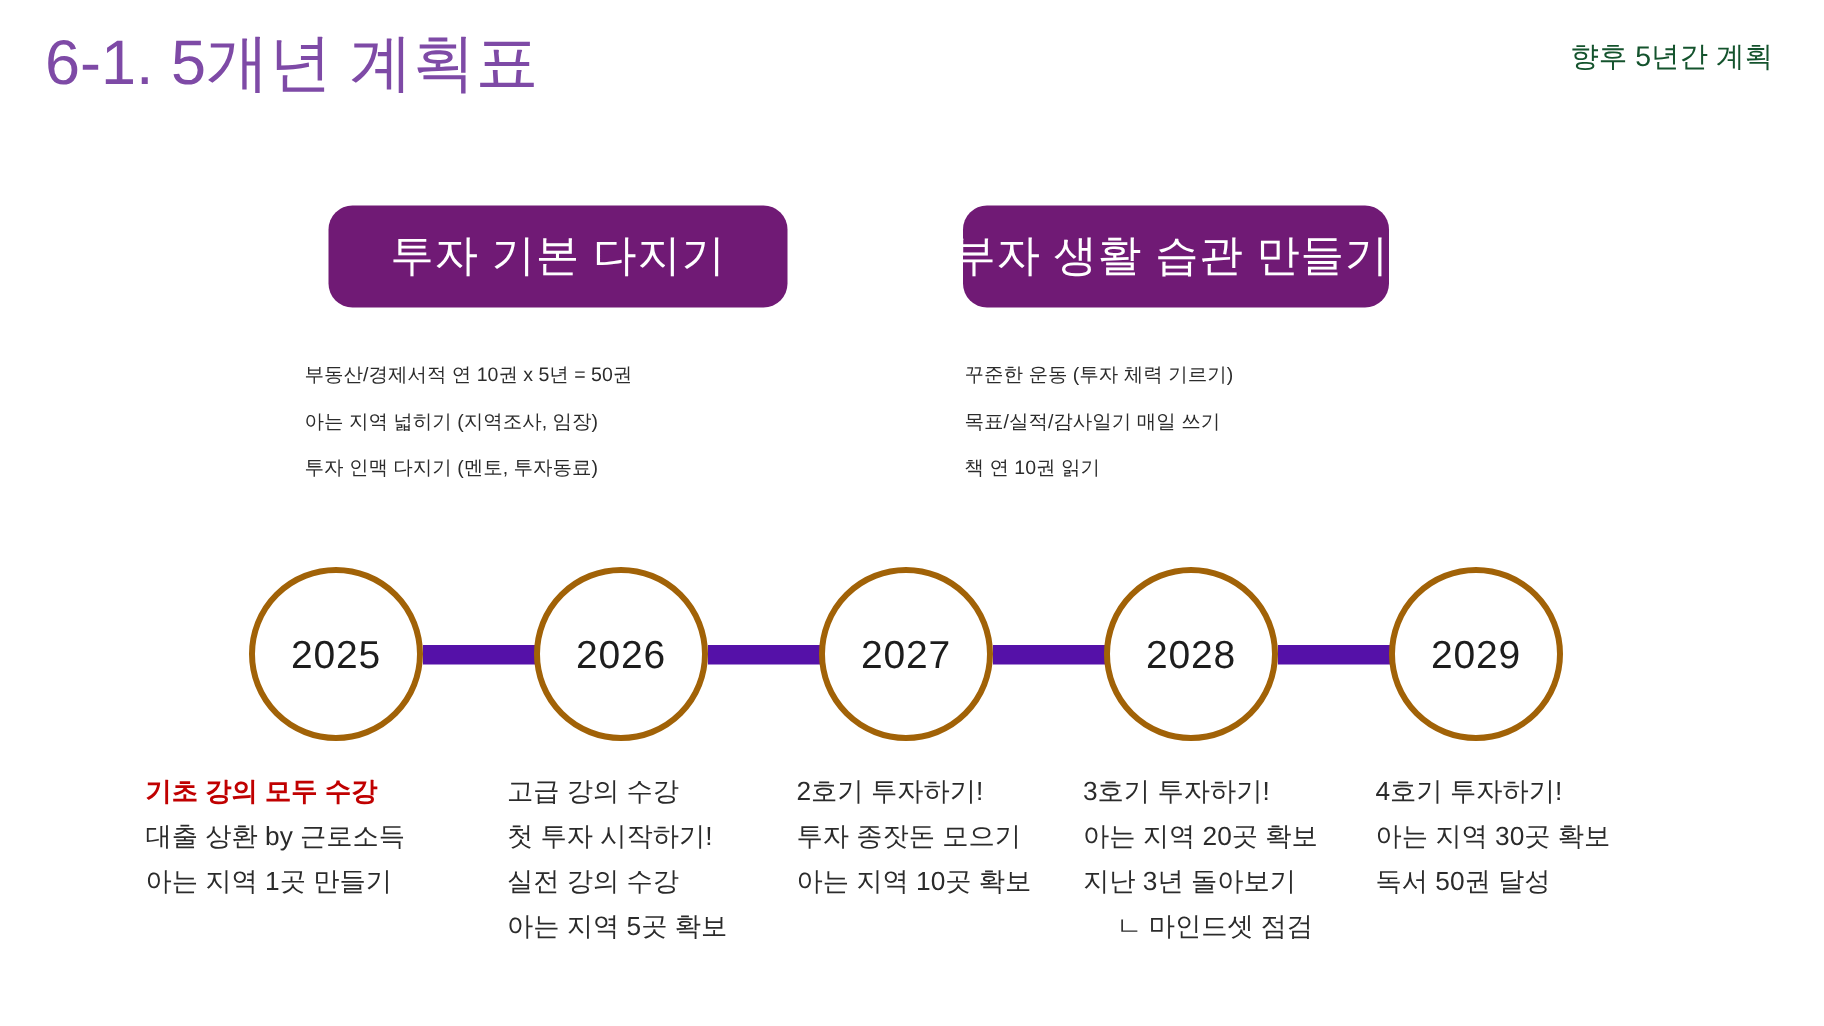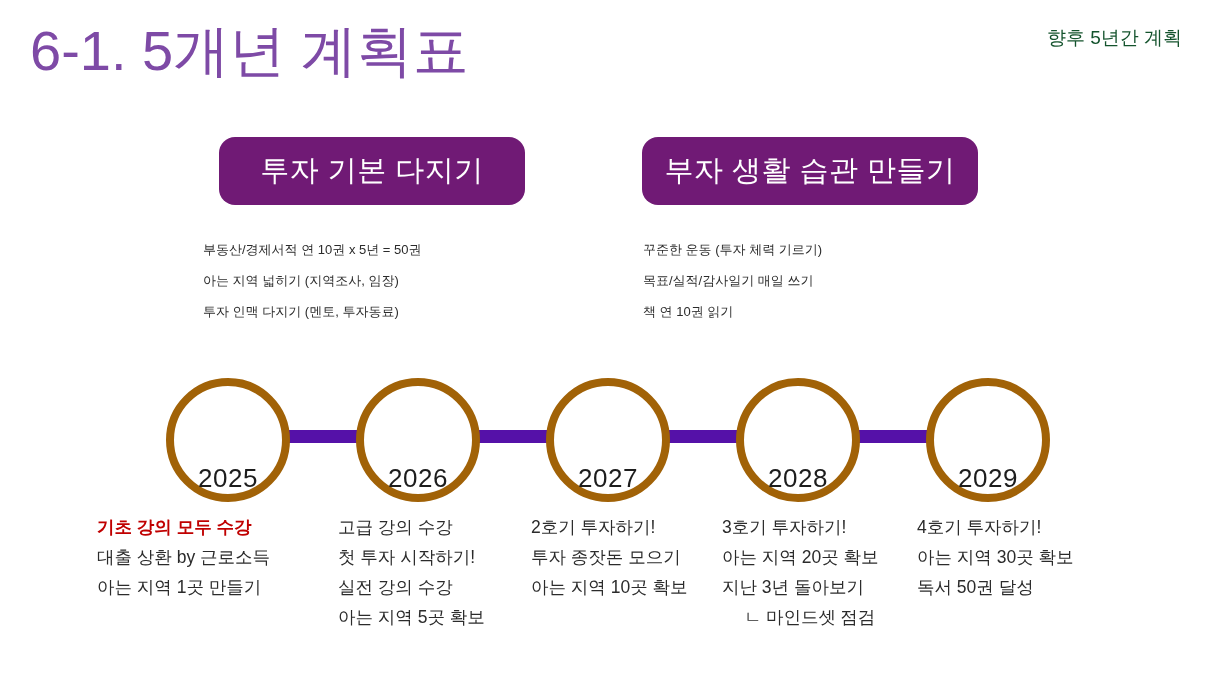--- a/index.html
+++ b/index.html
@@ -14,21 +14,21 @@
     overflow: hidden;
     font-family: "Liberation Sans", "DejaVu Sans", sans-serif;
     color: #222222;
   }
 
   
   .slide-title {
     position: absolute;
     left: 30px;
     top: 14px;
-    font-size: 56px;
+    font-size: 42px;
     font-weight: 400;
     color: #7E4AA6;
     letter-spacing: 0px;
     white-space: nowrap;
   }
   .slide-kicker {
     position: absolute;
     right: 34px;
     top: 25px;
     font-size: 19px;
@@ -46,21 +46,21 @@
     color: #ffffff;
     display: flex;
     align-items: center;
     justify-content: center;
     font-size: 29px;
     font-weight: 500;
     letter-spacing: 0.5px;
     white-space: nowrap;
   }
   #pill-0 { left: 219px; top: 137px; width: 306px; }
-  #pill-1 { left: 642px; top: 137px; width: 336px; }
+  #pill-1 { left: 642px; top: 137px; width: 284px; justify-content: flex-end; }
 
   
   .topic-lines {
     position: absolute;
     font-size: 13px;
     line-height: 31px;
     color: #2b2b2b;
     white-space: nowrap;
   }
   #topic-lines-0 { left: 203px; top: 234px; }
@@ -77,27 +77,27 @@
   .connector {
     position: absolute;
     height: 13px;
     background: #5511A8;
     top: 57px;
   }
   .node {
     position: absolute;
     width: 108px;
     height: 108px;
-    border: 8px solid #a16207;
+    border: 4px solid #a16207;
     border-radius: 50%;
     background: #ffffff;
     top: 5px;
     box-sizing: content-box;
     display: flex;
-    align-items: flex-end;
+    align-items: center;
     justify-content: center;
   }
   .node-year {
     font-size: 26px;
     color: #1d1d1d;
     font-weight: 400;
     letter-spacing: 0.5px;
   }
 
   

